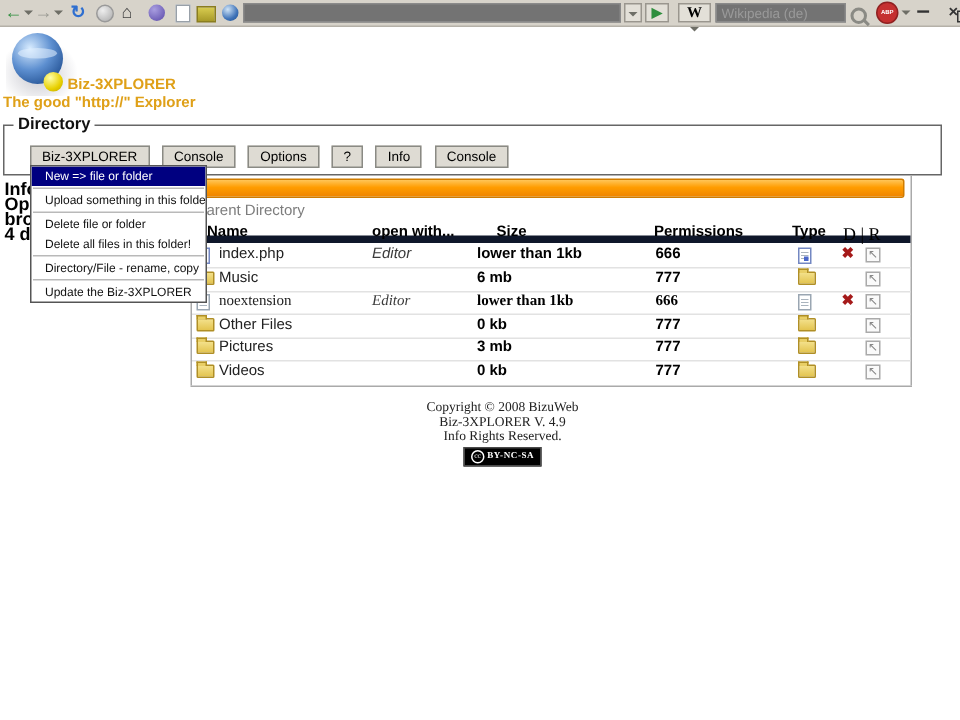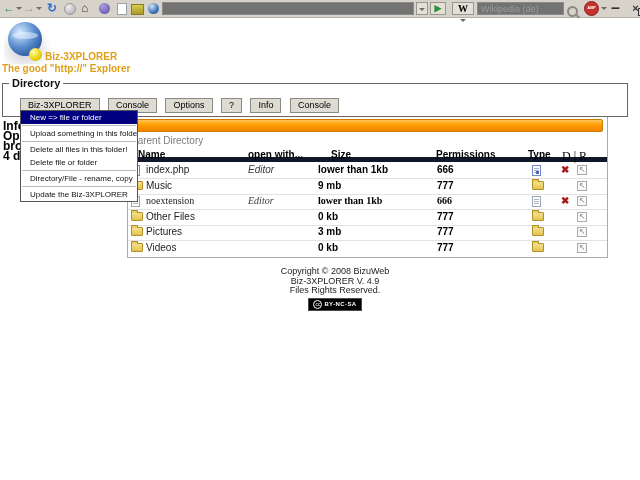--- a/index.html
+++ b/index.html
@@ -108,21 +108,21 @@
   .icon-page::before{content:"";position:absolute;left:1px;top:2px;width:5px;height:5px;
              background:repeating-linear-gradient(#aab4be 0 1px,rgba(0,0,0,0) 1px 2px);}
   .icon-php{border-color:#7387c2;}
   .icon-php::after{content:"";position:absolute;right:1px;bottom:1px;width:3px;height:3px;
              background:#4a66c8;}
   .icon-rename{display:inline-block;width:10px;height:10px;box-sizing:border-box;border:1px solid #aaa;
              background:#fafafa;color:#888;font-size:8px;line-height:8px;text-align:center;}
 
   
   .footer{position:absolute;left:115px;top:267px;width:440px;text-align:center;
-          font-size:9px;color:#222;line-height:9.5px;}
+          font-size:9px;color:#222;line-height:9.5px;font-family:Liberation Serif, serif;}
   .footer div{margin-bottom:0;}
   .cc-badge{display:inline-flex;align-items:center;gap:2px;background:#000;border:1px solid #4a4a4a;
             padding:1px 4px;margin-top:2px;}
   .cc-circle{display:inline-block;width:7px;height:7px;border:1px solid #fff;border-radius:50%;
              color:#fff;font-size:5px;line-height:7px;text-align:center;box-sizing:content-box;}
   .cc-text{color:#fff;font-size:6px;font-weight:bold;letter-spacing:.4px;}
 </style>
 </head>
 <body>
 
@@ -177,22 +177,22 @@
   <div class="info-frag" style="top:119px;">Info</div>
   <div class="info-frag" style="top:129px;">Ope</div>
   <div class="info-frag" style="top:139px;">brow</div>
   <div class="info-frag" style="top:149px;">4 dir</div>
 
   <div class="dropdown">
     <div class="dd-item sel">New =&gt; file or folder</div>
     <div class="dd-sep"></div>
     <div class="dd-item">Upload something in this folder</div>
     <div class="dd-sep"></div>
+    <div class="dd-item">Delete file or folder</div>
     <div class="dd-item">Delete all files in this folder!</div>
-    <div class="dd-item">Delete file or folder</div>
     <div class="dd-sep"></div>
     <div class="dd-item">Directory/File - rename, copy</div>
     <div class="dd-sep"></div>
     <div class="dd-item">Update the Biz-3XPLORER</div>
   </div>
 
   <div class="vline" style="left:127px;top:117px;height:140px;"></div>
   <div class="vline" style="left:607px;top:117px;height:140px;"></div>
   <div class="hline" style="left:127px;top:257px;width:481px;"></div>
 
@@ -225,21 +225,21 @@
     <span class="c-ren">
         <span class="icon-rename">↖</span>
       </span>
   </div>
 
   <div class="frow" style="top:179px;">
     <span class="c-icon">
         <span class="icon-folder"></span>
       </span>
     <span class="c-name">Music</span>
-    <span class="c-size">9 mb</span>
+    <span class="c-size">6 mb</span>
     <span class="c-perm">777</span>
     <span class="c-type">
         <span class="icon-folder"></span>
       </span>
     <span class="c-ren">
         <span class="icon-rename">↖</span>
       </span>
   </div>
 
   <div class="frow" style="top:194px;font-family:Liberation Serif, serif;">
@@ -300,20 +300,20 @@
         <span class="icon-folder"></span>
       </span>
     <span class="c-ren">
         <span class="icon-rename">↖</span>
       </span>
   </div>
 
   <div class="footer">
     <div>Copyright © 2008 BizuWeb</div>
     <div>Biz-3XPLORER V. 4.9</div>
-    <div>Files Rights Reserved.</div>
+    <div>Info Rights Reserved.</div>
     <div class="cc-badge">
       <span class="cc-circle">cc</span>
       <span class="cc-text">BY-NC-SA</span>
     </div>
   </div>
 
 </div>
 
 </body></html>

